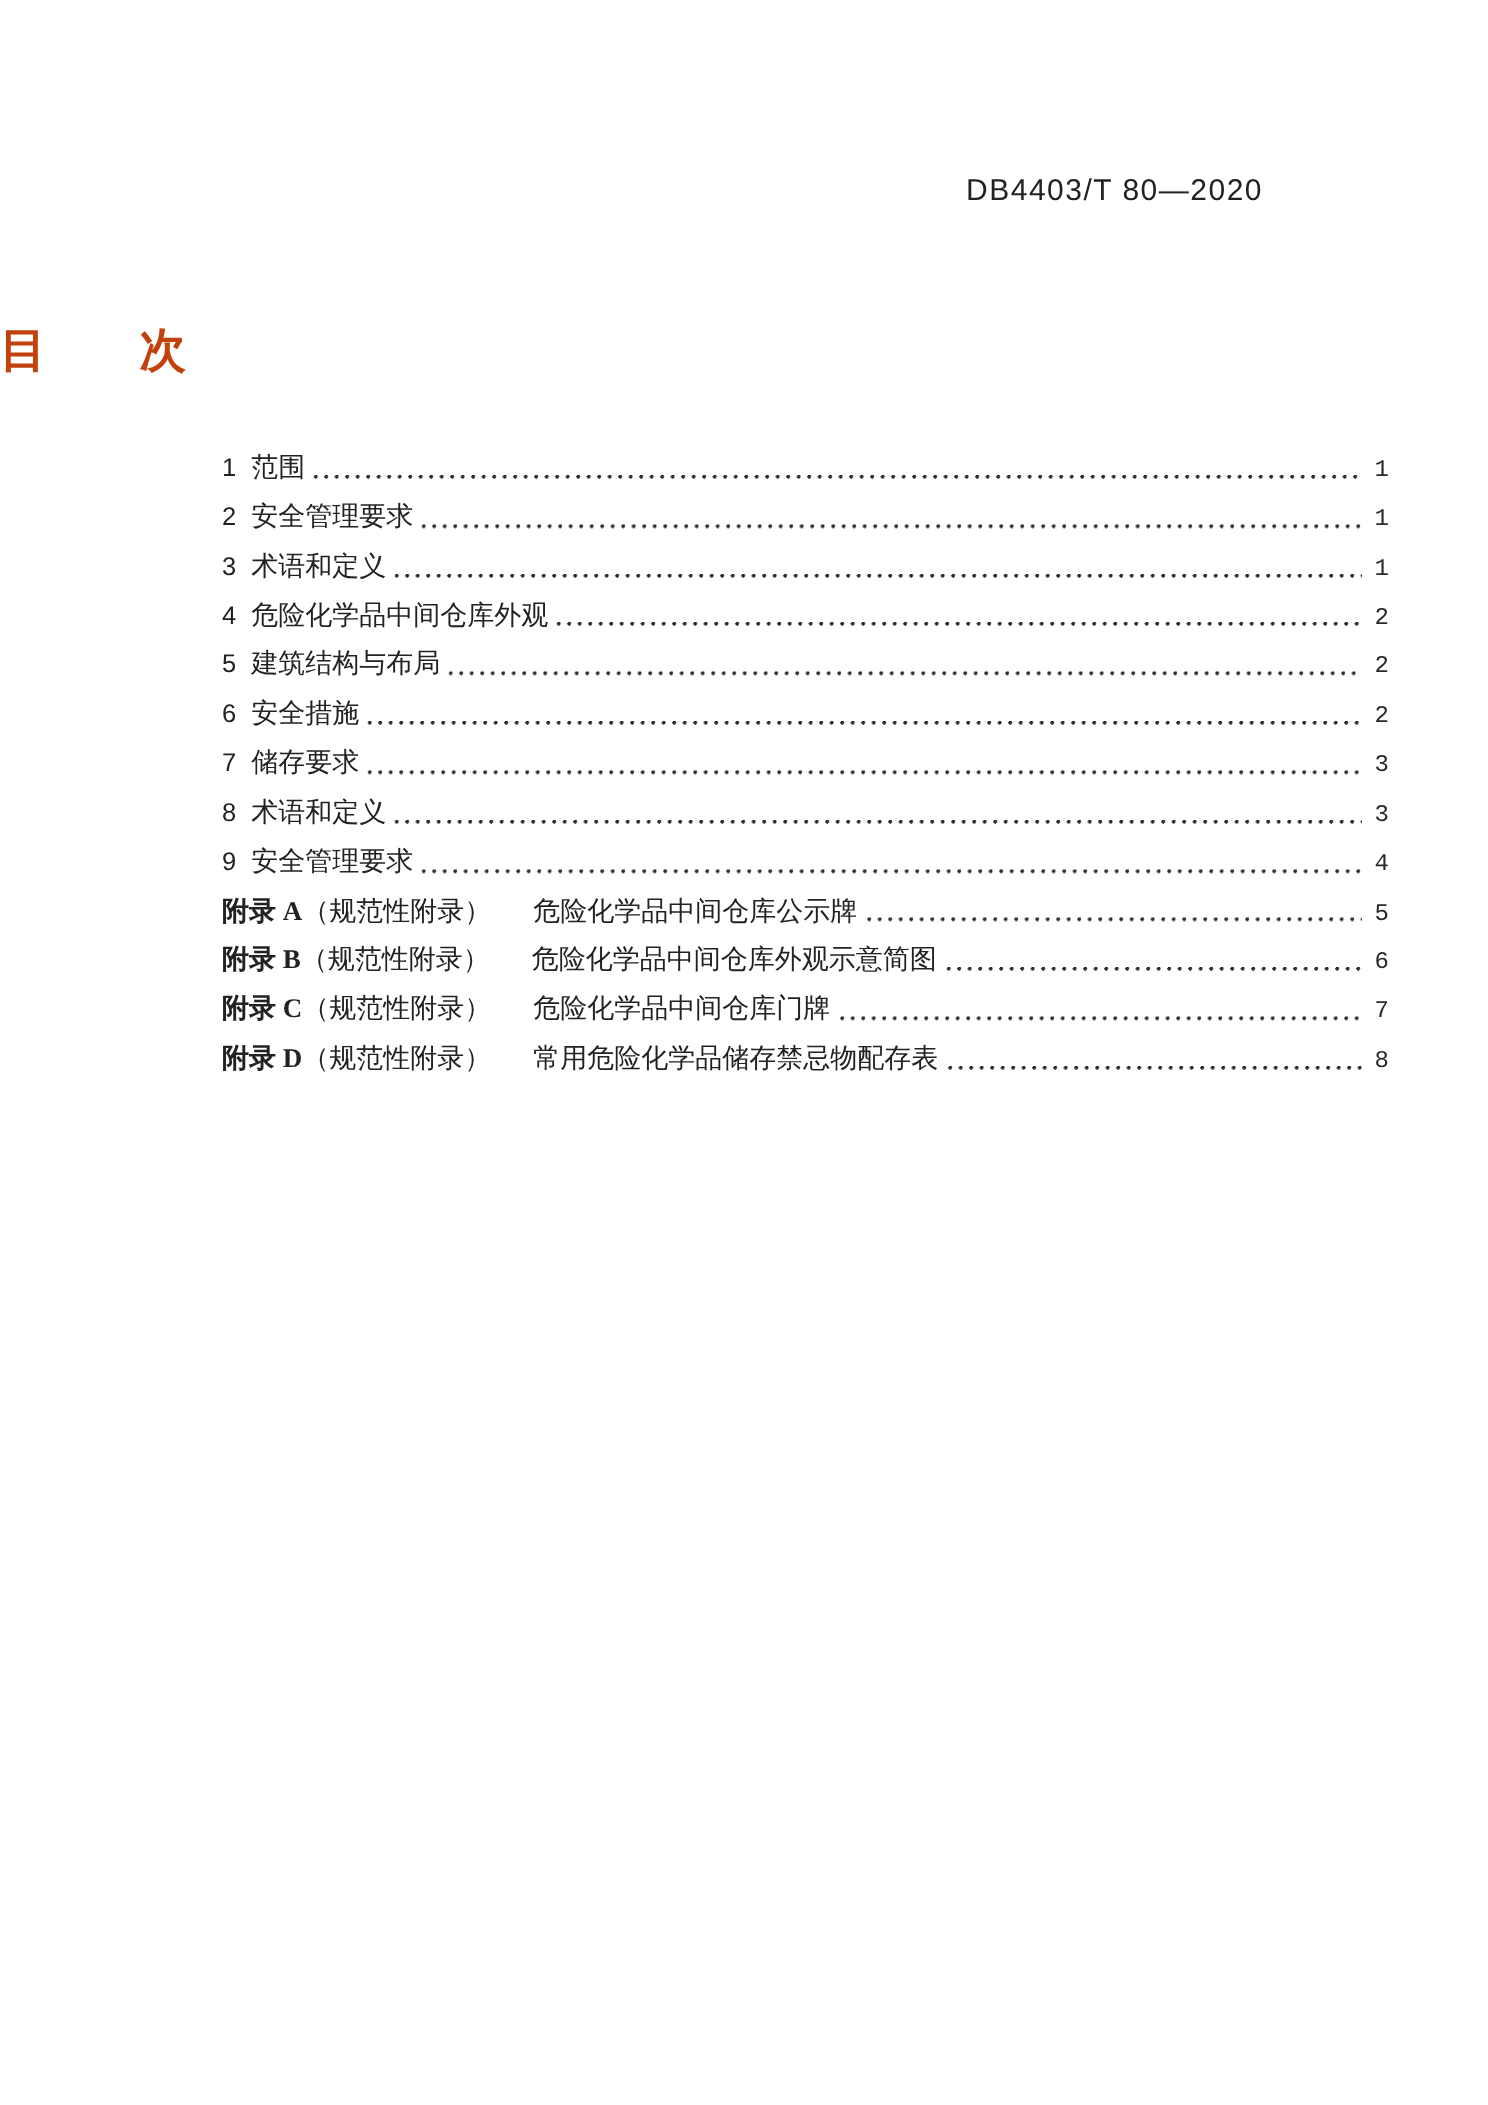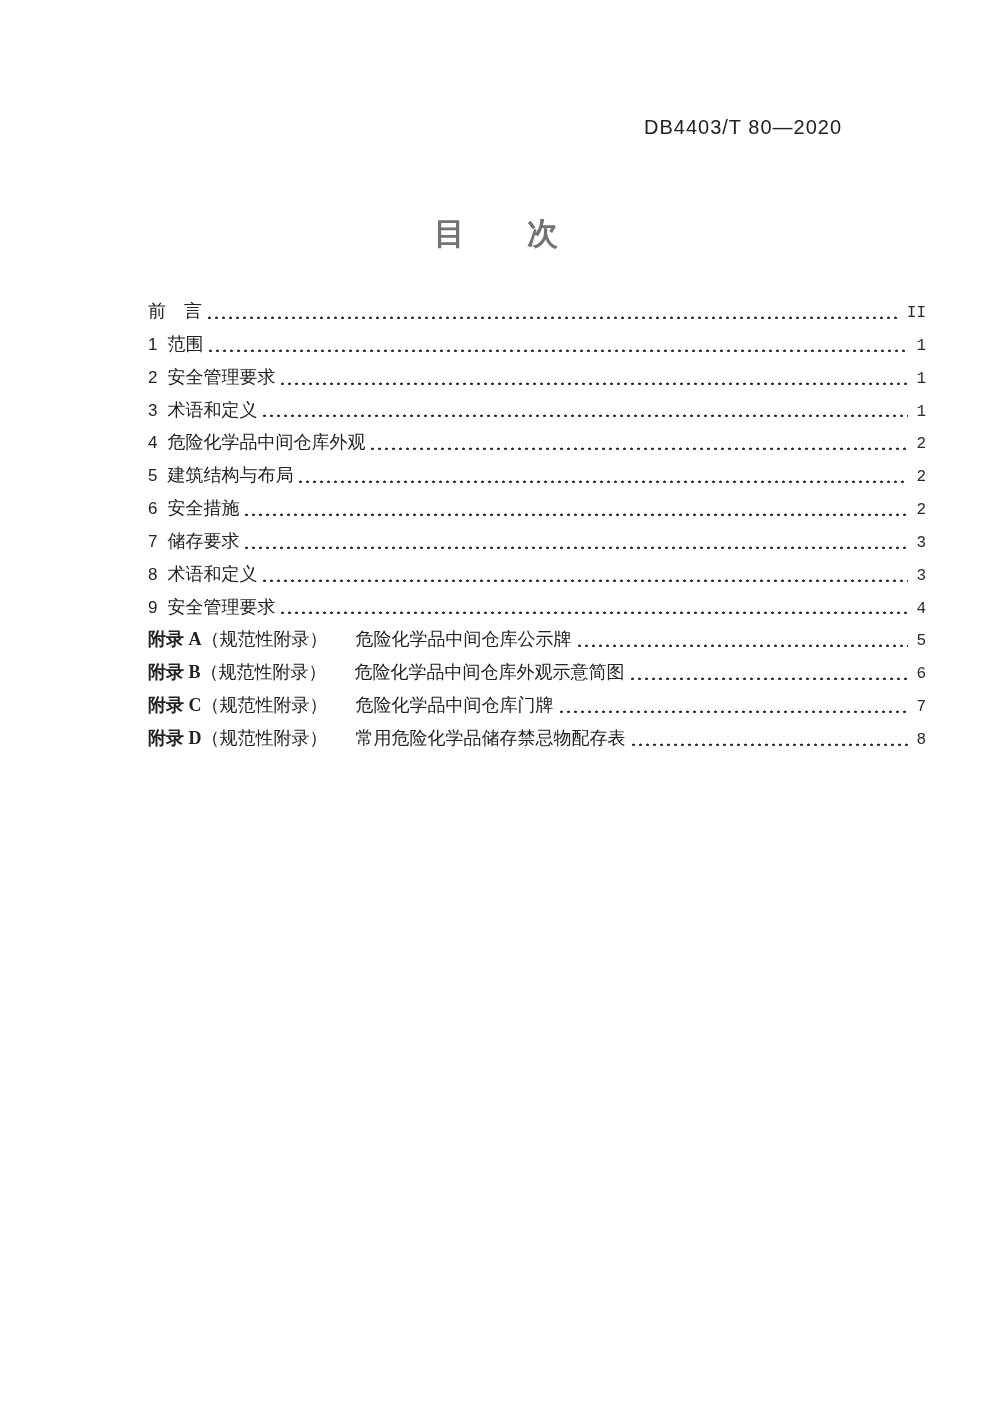--- a/index.html
+++ b/index.html
@@ -16,25 +16,25 @@
     top:116px;right:150px;
     font-family:"Liberation Sans", sans-serif;
     font-size:20px;
     letter-spacing:1px;
     color:#222222;
     white-space:pre;
   }
   .doc-title{
     position:absolute;
     top:213px;left:0;width:100%;
-    text-align:center;
+    text-align:left;
     font-family:"Liberation Sans", sans-serif;
     font-size:31px;
     font-weight:bold;
-    color:#737373;
+    color:#c2410c;
     white-space:pre;
   }
   .toc{
     position:absolute;
     left:148px;top:295px;width:778px;
   }
   .toc-row{
     display:flex;
     align-items:baseline;
     height:32.85px;
@@ -82,26 +82,20 @@
 <body>
 
 <div class="page">
 
   <div class="doc-code">DB4403/T 80—2020</div>
 
   <div class="doc-title">目　　次</div>
 
   <div class="toc">
 
-    <div class="toc-row">
-
-      <span class="entry-title">前　言</span>
-      <span class="leader"></span>
-      <span class="page-num">II</span>
-    </div>
 
     <div class="toc-row">
       <span class="num">1</span>
       <span class="entry-title">范围</span>
       <span class="leader"></span>
       <span class="page-num">1</span>
     </div>
 
     <div class="toc-row">
       <span class="num">2</span>

